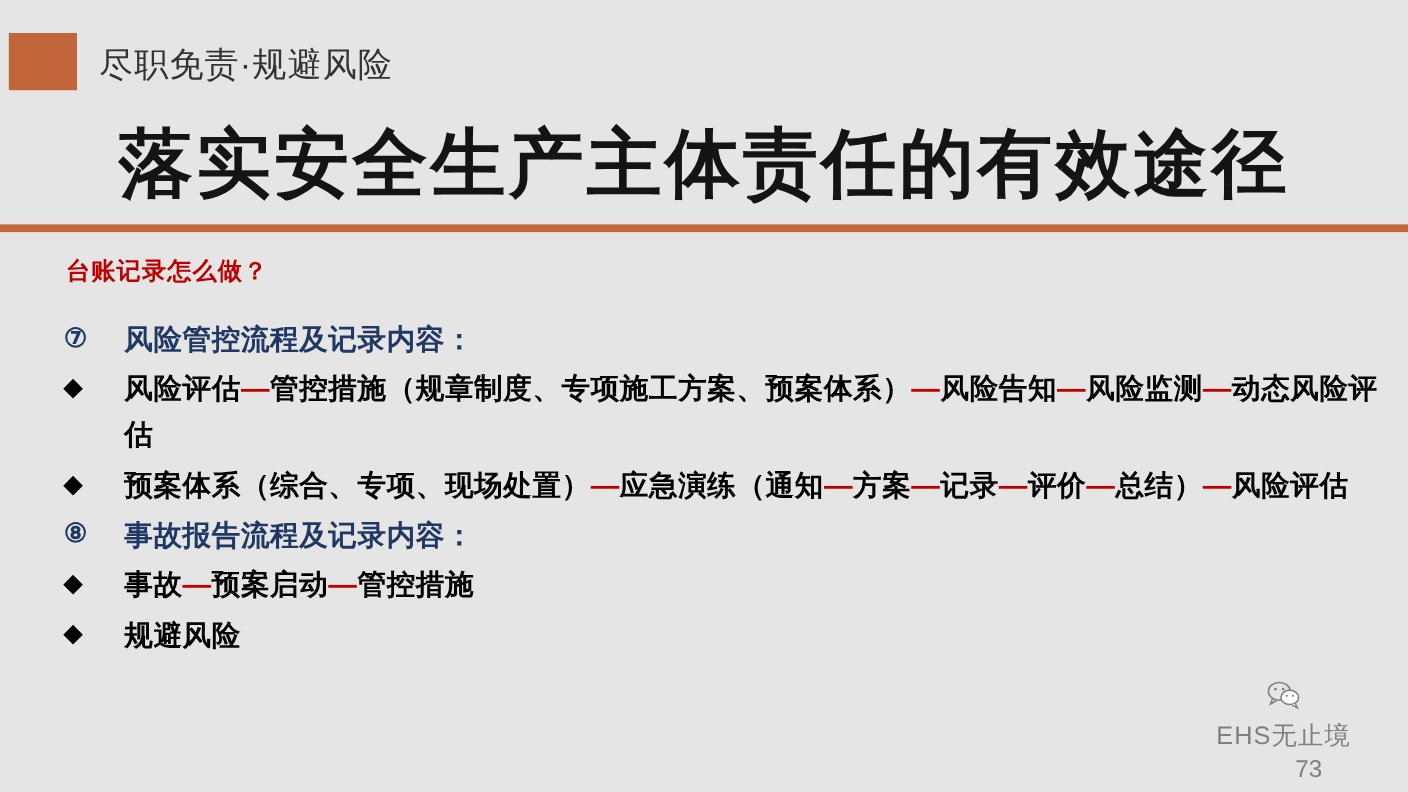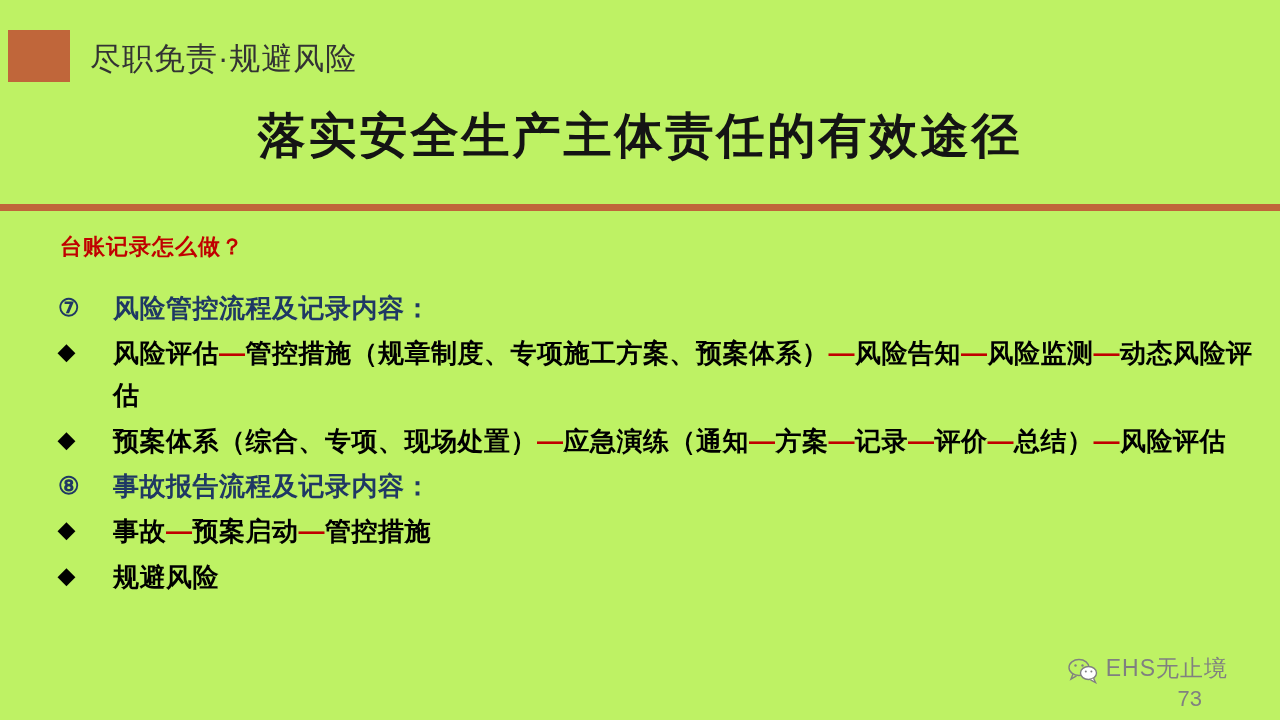--- a/index.html
+++ b/index.html
@@ -11,21 +11,21 @@
     height: 720px;
     background: #ffffff;
     font-family: "Liberation Sans", sans-serif;
     overflow: hidden;
     position: relative;
   }
   .slide {
     position: relative;
     width: 1280px;
     height: 720px;
-    background: #bef264;
+    background: #e5e5e5;
   }
 
   
   .header-block {
     position: absolute;
     left: 8px;
     top: 30px;
     width: 62px;
     height: 52px;
     background: #C0663A;
@@ -39,21 +39,21 @@
     font-weight: 500;
     letter-spacing: 1px;
     white-space: nowrap;
   }
   .header-title {
     position: absolute;
     left: 0;
     top: 104px;
     width: 1280px;
     text-align: center;
-    font-size: 48px;
+    font-size: 68px;
     font-weight: bold;
     color: #141414;
     letter-spacing: 3px;
     white-space: nowrap;
   }
   .divider {
     position: absolute;
     left: 0;
     top: 204px;
     width: 1280px;
@@ -118,22 +118,23 @@
   }
 
   .num-row .text { line-height: 40px; }
 
   
   .footer-logo {
     position: absolute;
     right: 52px;
     bottom: 36px;
     display: flex;
-    align-items: flex-end;
+    align-items: center;
     gap: 8px;
+    flex-direction: column;
   }
   .wechat-icon {
     width: 30px;
     height: 26px;
     position: relative;
   }
   .footer-text {
     font-size: 23px;
     color: #808080;
     letter-spacing: 1px;

